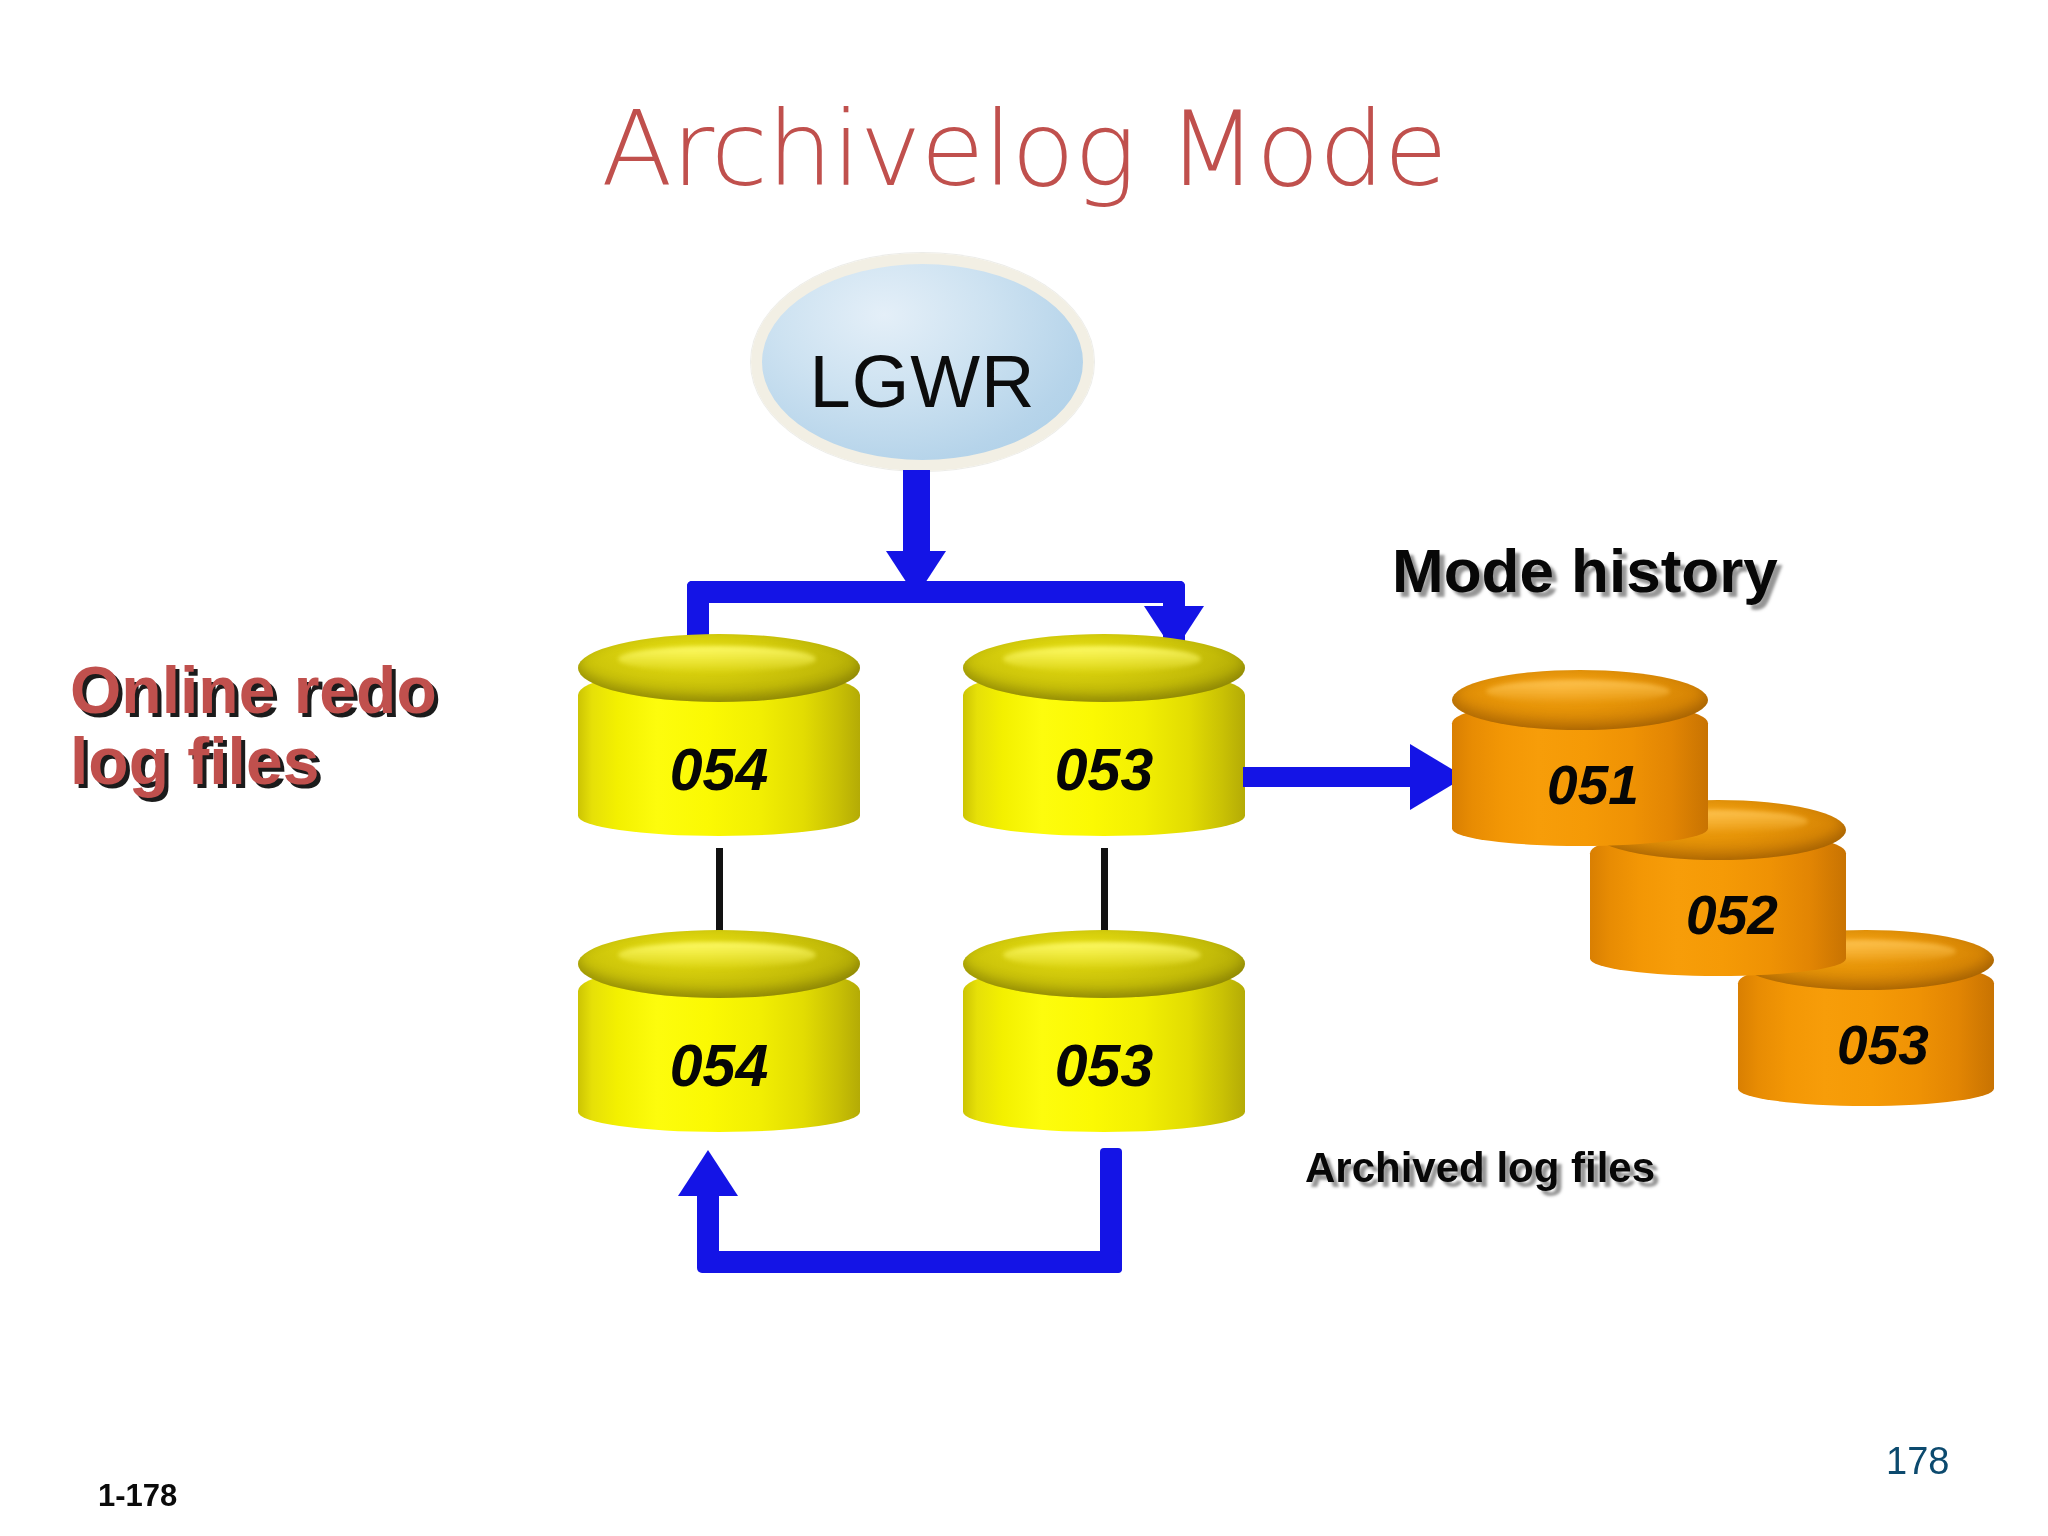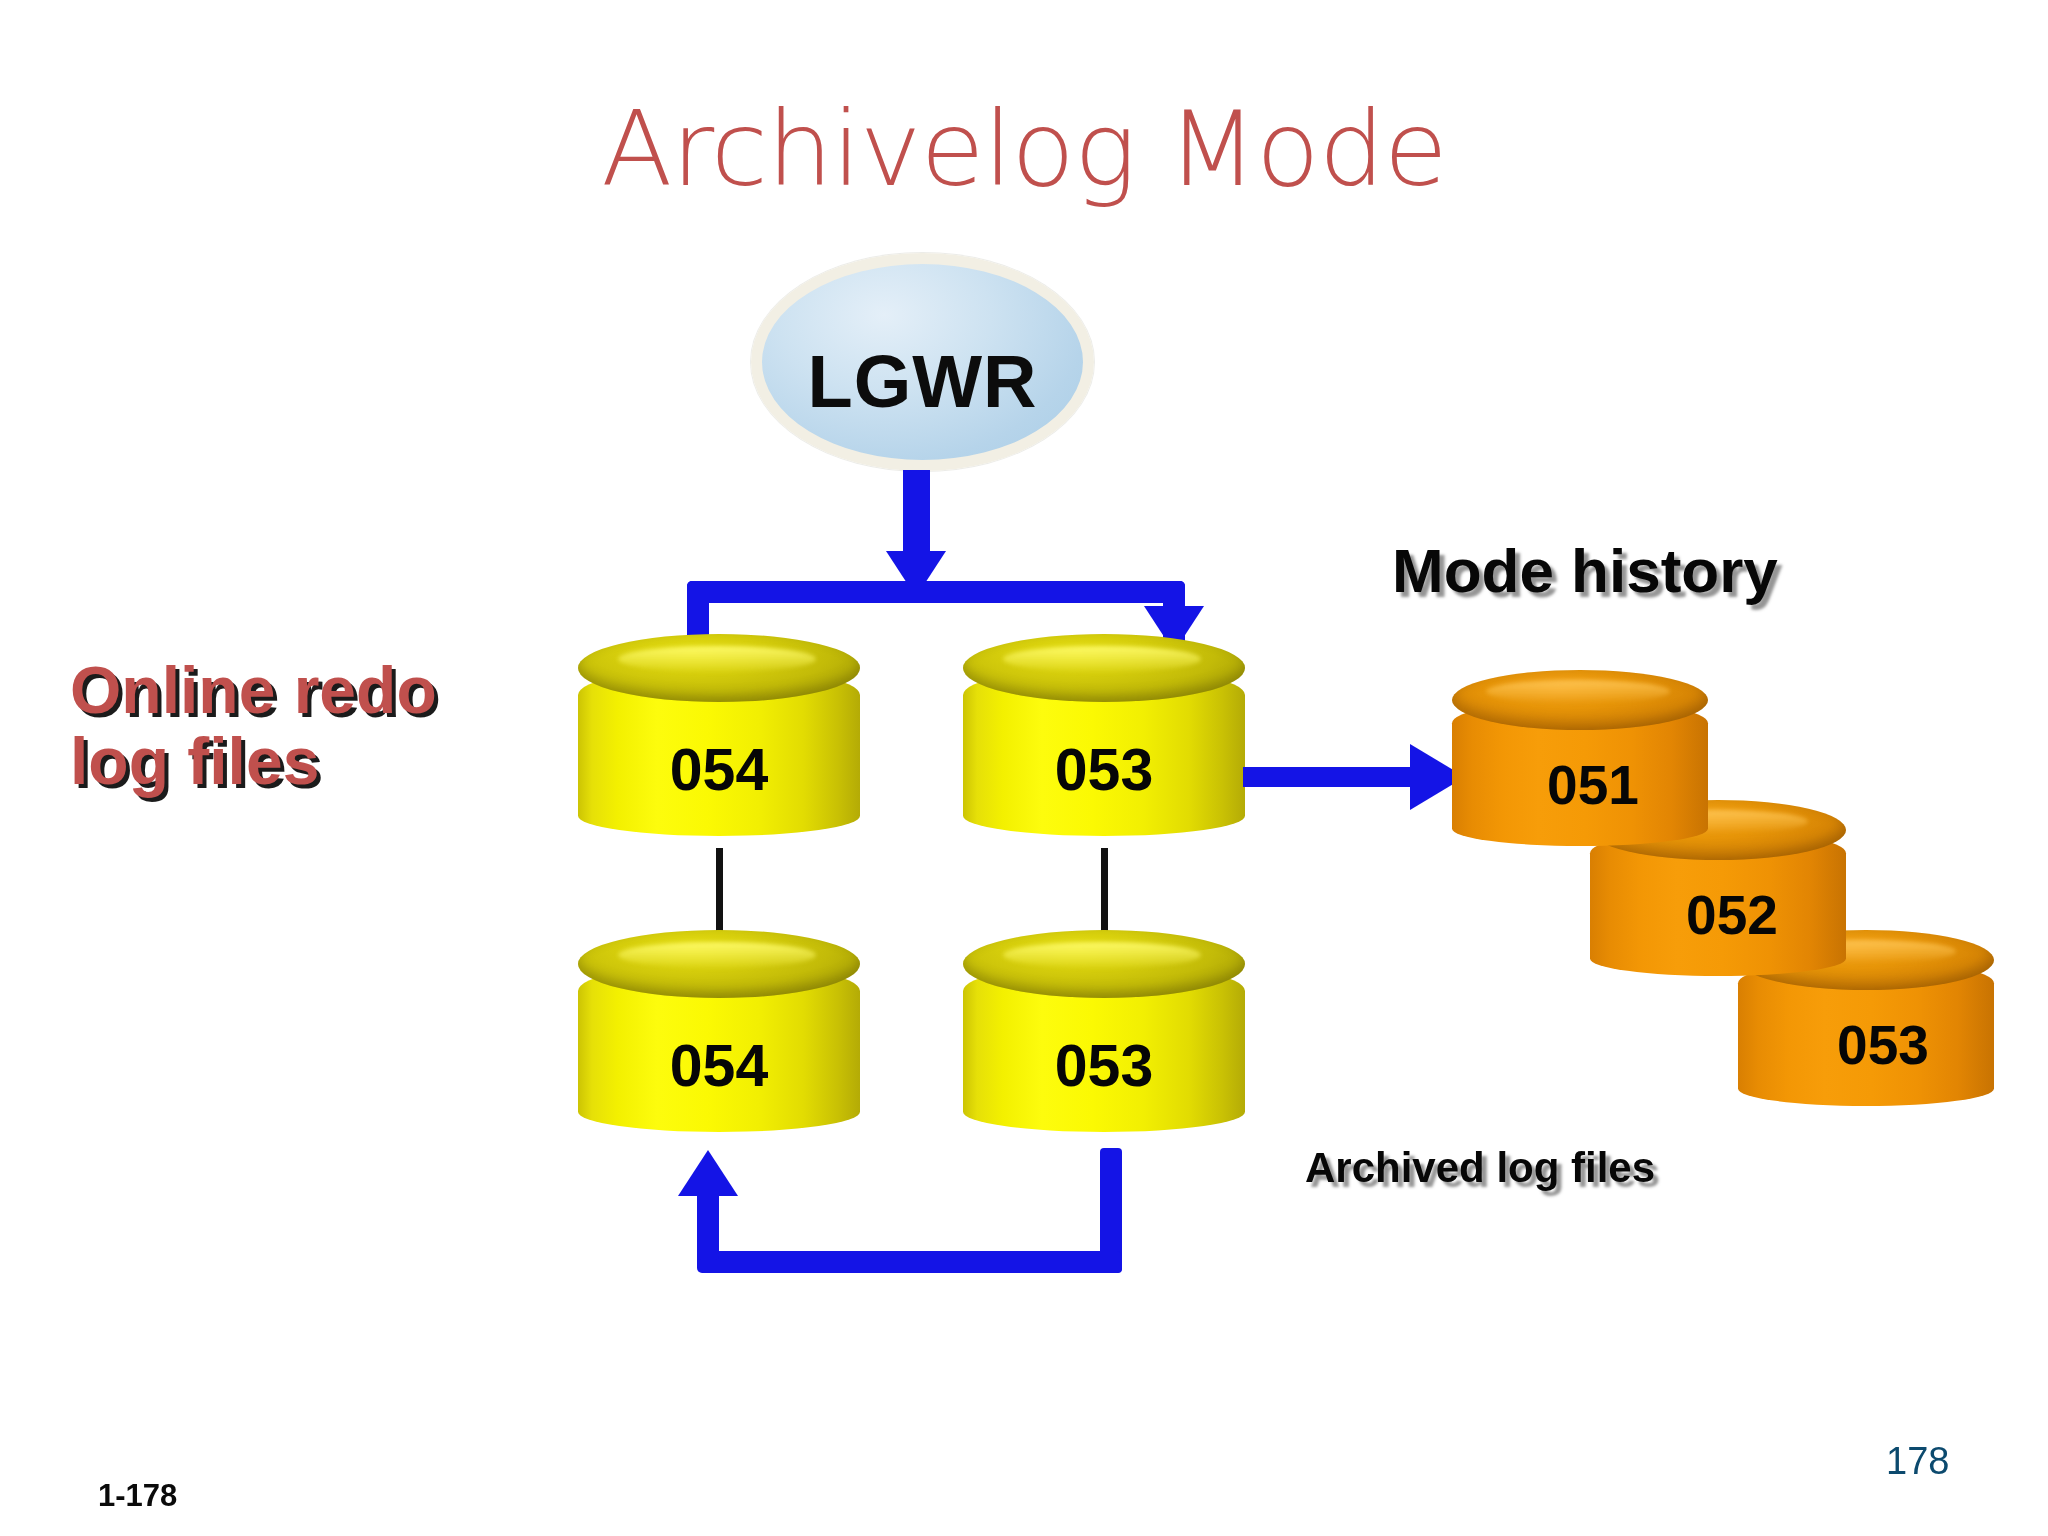--- a/index.html
+++ b/index.html
@@ -46,21 +46,21 @@
       radial-gradient(ellipse at 38% 26%, #e4eff8 0%, #cde2f1 38%, #b6d4ea 72%, #a9cde6 100%);
     border: 11px solid #f2efe4;
     box-sizing: border-box;
     box-shadow: 0 0 0 1px rgba(200,200,190,.35);
     display: flex;
     align-items: center;
     justify-content: center;
   }
   #lgwr-label {
     font-size: 74px;
-    font-weight: bold;
+    font-weight: normal;
     color: #0c0c0c;
     letter-spacing: 1px;
     line-height: 1;
     margin-top: 40px;
   }
 
   
   .blue-bar {
     position: absolute;
     background: #1414e6;
@@ -95,20 +95,21 @@
   }
   .black-line {
     position: absolute;
     background: #111111;
     width: 7px;
   }
 
   
   .cyl {
     position: absolute;
+    font-style: italic;
   }
   .cyl .body {
     position: absolute;
     left: 0;
     top: 0;
     width: 100%;
     height: 100%;
     border-radius: 50% / 16% 16% 12% 12%;
   }
   .cyl .top {

